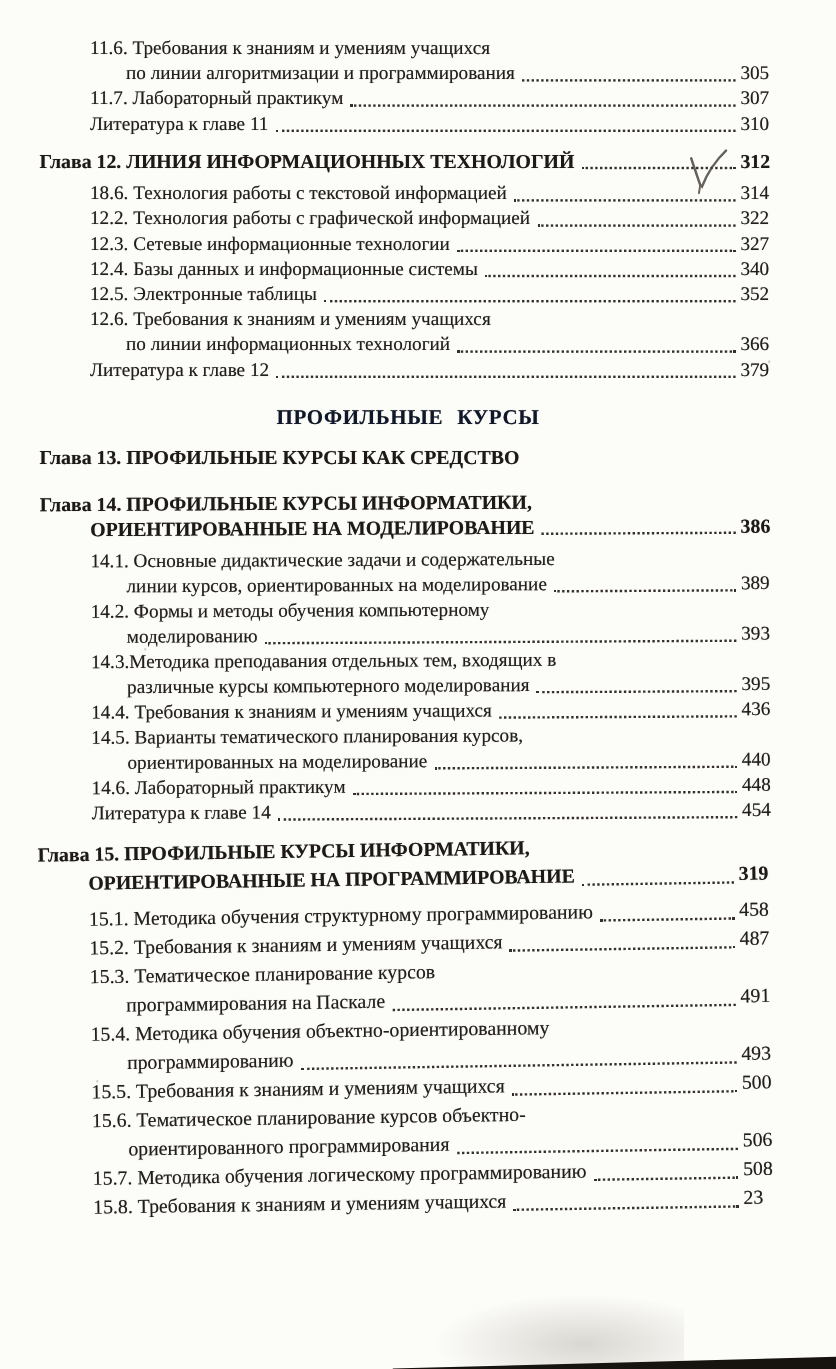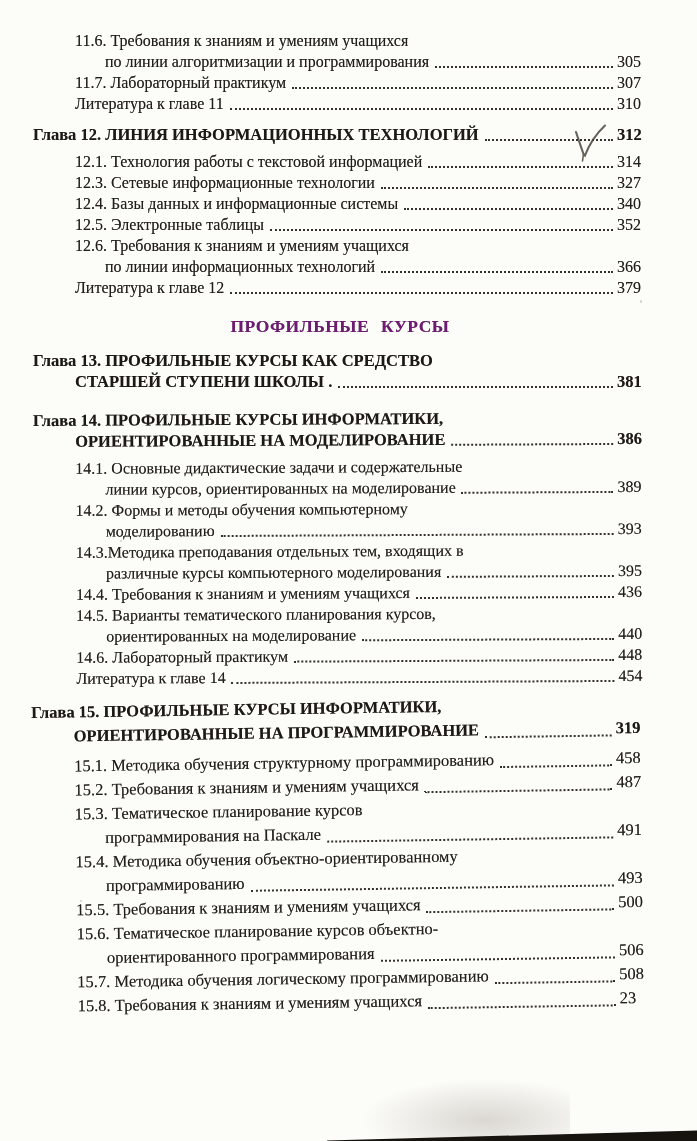--- a/index.html
+++ b/index.html
@@ -39,21 +39,21 @@
 
   .entry.chapter .line { font-weight:bold; font-size:16.5px; color:#1d1915; }
   .entry.chapter .line.cont { padding-left:42px; }
   .entry.chapter { margin:10px 0 6px; }
 
   .part-heading {
     text-align:center; font-weight:bold;
     font-size:17.5px; line-height:24px;
     letter-spacing:.5px; word-spacing:7px;
     margin:16px 0 12px;
-    color:#701a75;
+    color:#0f172a;
     text-shadow:0 0 .6px rgba(34,30,26,.55);
   }
 
   #sec-chapter-13 { margin-bottom:18px;font-family:Liberation Serif, serif; }
   #sec-chapter-14 { margin-top:8px; transform:rotate(-0.3deg); transform-origin:0 0; }
   #sec-chapter-15 { margin-top:12px; transform:rotate(-0.85deg); transform-origin:0 40%; }
   #sec-chapter-15 .line { line-height:24px; font-size:16.5px; }
 
   .checkmark {
     position:absolute; left:570px; top:124px;
@@ -108,23 +108,30 @@
       <div class="toc-section" id="sec-chapter-12">
         <div class="entry chapter">
           <div class="line first">
             <span class="txt">Глава 12. ЛИНИЯ ИНФОРМАЦИОННЫХ ТЕХНОЛОГИЙ</span>
             <span class="dots"></span>
             <span class="pg">312</span>
           </div>
         </div>
         <div class="entry item">
           <div class="line first">
-            <span class="txt">12.1. Технология работы с текстовой информацией</span>
+            <span class="txt">18.6. Технология работы с текстовой информацией</span>
             <span class="dots"></span>
             <span class="pg">314</span>
+          </div>
+        </div>
+        <div class="entry item">
+          <div class="line first">
+            <span class="txt">12.2. Технология работы с графической информацией</span>
+            <span class="dots"></span>
+            <span class="pg">322</span>
           </div>
         </div>
         <div class="entry item">
           <div class="line first">
             <span class="txt">12.3. Сетевые информационные технологии</span>
             <span class="dots"></span>
             <span class="pg">327</span>
           </div>
         </div>
         <div class="entry item">
@@ -159,25 +166,20 @@
           </div>
         </div>
       </div>
       <div class="toc-section" id="sec-part-courses">
         <div class="part-heading">ПРОФИЛЬНЫЕ КУРСЫ</div>
       </div>
       <div class="toc-section" id="sec-chapter-13">
         <div class="entry chapter">
           <div class="line first">
             <span class="txt">Глава 13. ПРОФИЛЬНЫЕ КУРСЫ КАК СРЕДСТВО</span>
-          </div>
-          <div class="line cont">
-            <span class="txt">СТАРШЕЙ СТУПЕНИ ШКОЛЫ .</span>
-            <span class="dots"></span>
-            <span class="pg">381</span>
           </div>
         </div>
       </div>
       <div class="toc-section" id="sec-chapter-14">
         <div class="entry chapter">
           <div class="line first">
             <span class="txt">Глава 14. ПРОФИЛЬНЫЕ КУРСЫ ИНФОРМАТИКИ,</span>
           </div>
           <div class="line cont">
             <span class="txt">ОРИЕНТИРОВАННЫЕ НА МОДЕЛИРОВАНИЕ</span>

